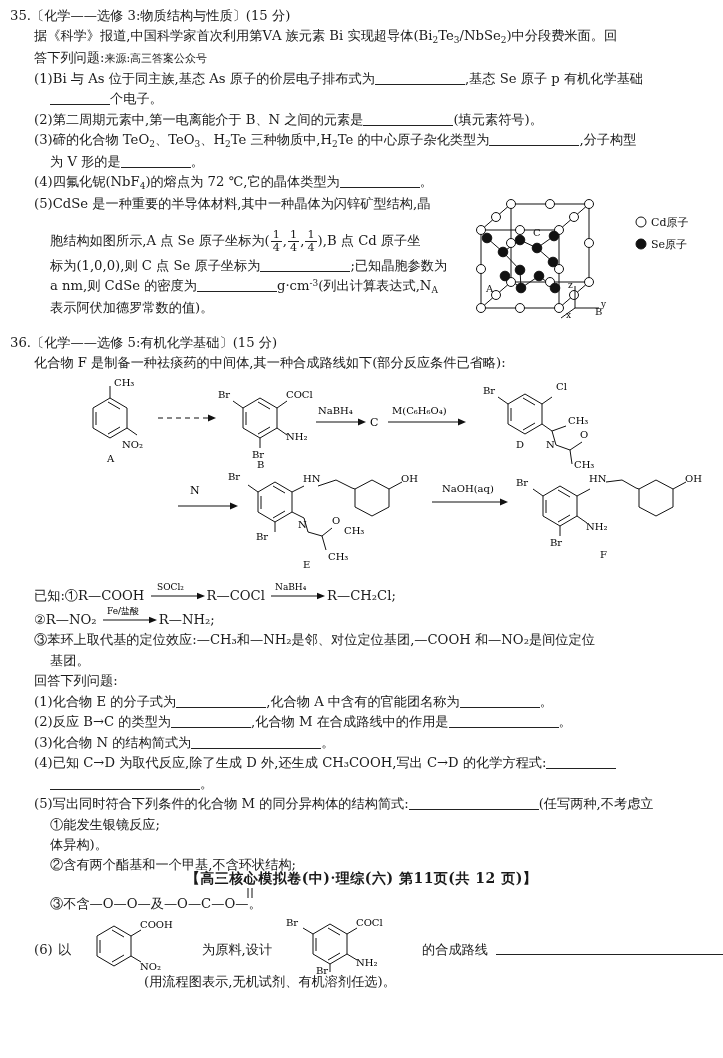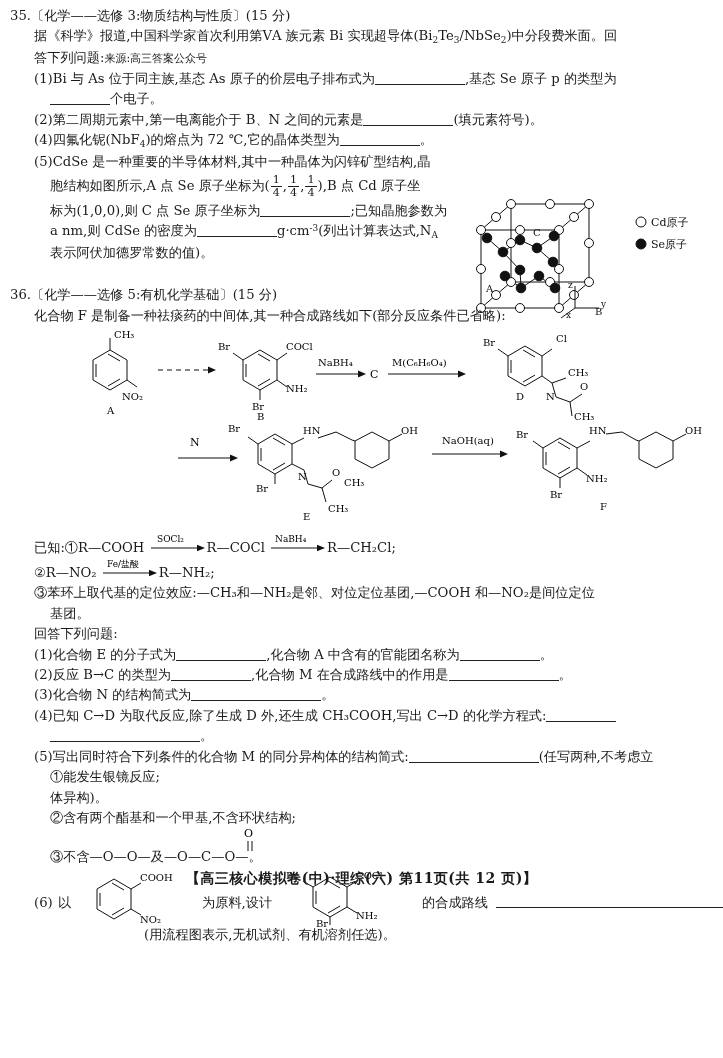--- a/index.html
+++ b/index.html
@@ -47,39 +47,45 @@
 
     <div class="body">
       <div class="line">
         <span>据《科学》报道,中国科学家首次利用第ⅤA 族元素 Bi 实现超导体(Bi</span><sub>2</sub><span>Te</span><sub>3</sub><span>/NbSe</span><sub>2</sub><span>)中分段费米面。回</span>
       </div>
       <div class="line">
         <span>答下列问题:</span><span class="src">来源:高三答案公众号</span>
       </div>
 
       <div class="line">
-        <span>(1)</span><span>Bi 与 As 位于同主族,基态 As 原子的价层电子排布式为</span><span class="blank b90"></span><span>,基态 Se 原子 p 的类型为</span>
+        <span>(1)</span><span>Bi 与 As 位于同主族,基态 As 原子的价层电子排布式为</span><span class="blank b90"></span><span>,基态 Se 原子 p 有机化学基础</span>
       </div>
       <div class="line" style="padding-left:16px">
         <span class="blank b60"></span><span>个电子。</span>
       </div>
 
       <div class="line">
         <span>(2)</span><span>第二周期元素中,第一电离能介于 B、N 之间的元素是</span><span class="blank b90"></span><span>(填元素符号)。</span>
       </div>
 
+      <div class="line">
+        <span>(3)</span><span>碲的化合物 TeO</span><sub>2</sub><span>、TeO</span><sub>3</sub><span>、H</span><sub>2</sub><span>Te 三种物质中,H</span><sub>2</sub><span>Te 的中心原子杂化类型为</span><span class="blank b90"></span><span>,分子构型</span>
+      </div>
+      <div class="line" style="padding-left:16px">
+        <span>为 V 形的是</span><span class="blank b70"></span><span>。</span>
+      </div>
 
       <div class="line">
         <span>(4)</span><span>四氟化铌(NbF</span><sub>4</sub><span>)的熔点为 72 ℃,它的晶体类型为</span><span class="blank b80"></span><span>。</span>
       </div>
 
       <div class="line">
         <span>(5)</span><span>CdSe 是一种重要的半导体材料,其中一种晶体为闪锌矿型结构,晶</span>
       </div>
-      <div class="line" style="padding-left:16px;margin-top:2px">
+      <div class="line" style="padding-left:16px;margin-top:15px">
         <span>胞结构如图所示,A 点 Se 原子坐标为(</span><span class="frac"><span class="n">1</span><span class="d">4</span></span>,<span class="frac"><span class="n">1</span><span class="d">4</span></span>,<span class="frac"><span class="n">1</span><span class="d">4</span></span><span>),B 点 Cd 原子坐</span>
       </div>
       <div class="line" style="padding-left:16px;margin-top:2px">
         <span>标为(1,0,0),则 C 点 Se 原子坐标为</span><span class="blank b90"></span><span>;已知晶胞参数为</span>
       </div>
       <div class="line" style="padding-left:16px">
         <span>a nm,则 CdSe 的密度为</span><span class="blank b80"></span><span>g·cm</span><sup>-3</sup><span>(列出计算表达式,N</span><sub>A</sub>
       </div>
       <div class="line" style="padding-left:16px">
         <span>表示阿伏加德罗常数的值)。</span>
@@ -164,21 +170,21 @@
         <g>
           <circle cx="172" cy="22" r="5" fill="#fff" stroke="#111"></circle>
           <text x="182" y="26" font-size="11" font-family="DejaVu Serif, serif" fill="#111">Cd原子</text>
           <circle cx="172" cy="44" r="5" fill="#111" stroke="#111"></circle>
           <text x="182" y="48" font-size="11" font-family="DejaVu Serif, serif" fill="#111">Se原子</text>
         </g>
       </svg>
     </div>
   </div>
 
-  <div class="q" style="margin-top:16px">
+  <div class="q" style="margin-top:8px">
     <div class="qhead">
       <span>36.</span><span>〔化学——选修 5:有机化学基础〕(15 分)</span>
     </div>
     <div class="body">
       <div class="line"><span>化合物 F 是制备一种祛痰药的中间体,其一种合成路线如下(部分反应条件已省略):</span></div>
     </div>
 
     <div class="struct-area">
       <svg width="640" height="92" viewBox="0 0 640 92" style="margin:2px 0 0 70px;">
 

